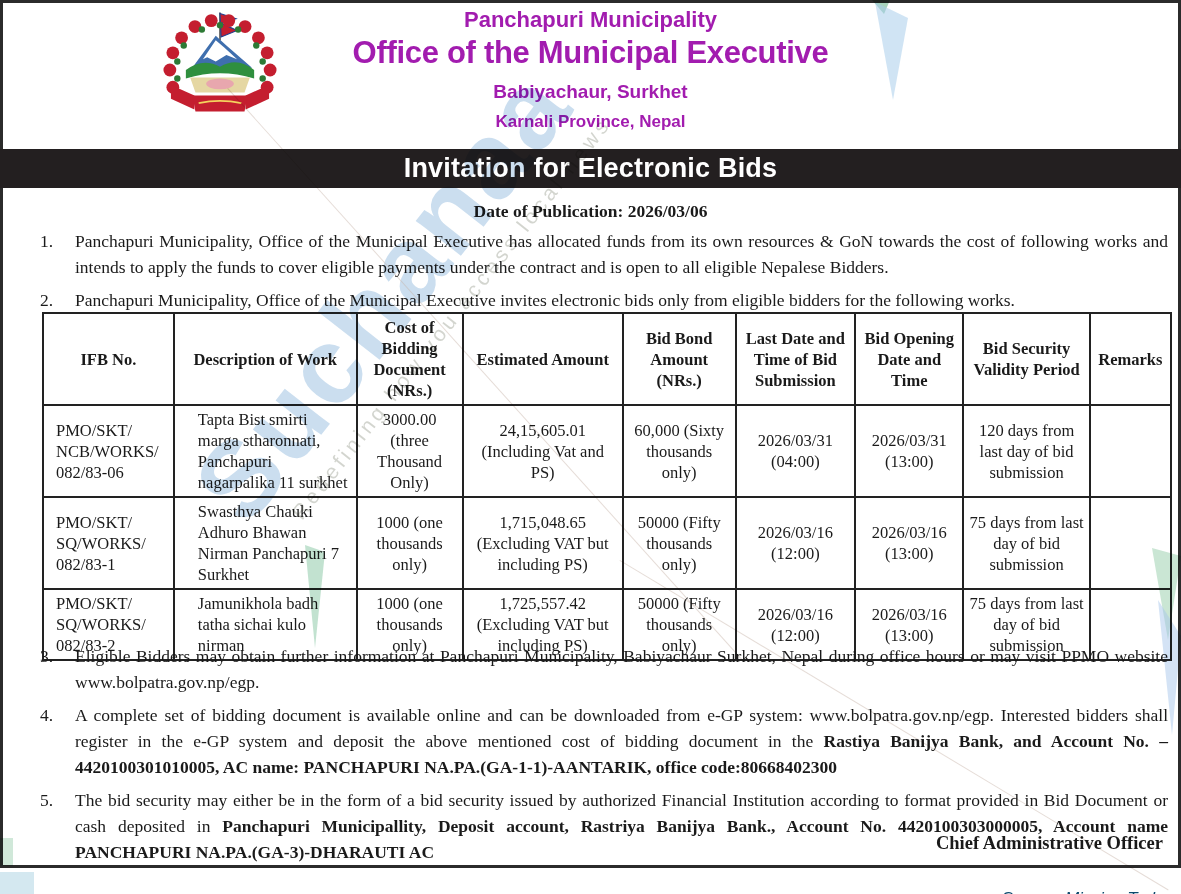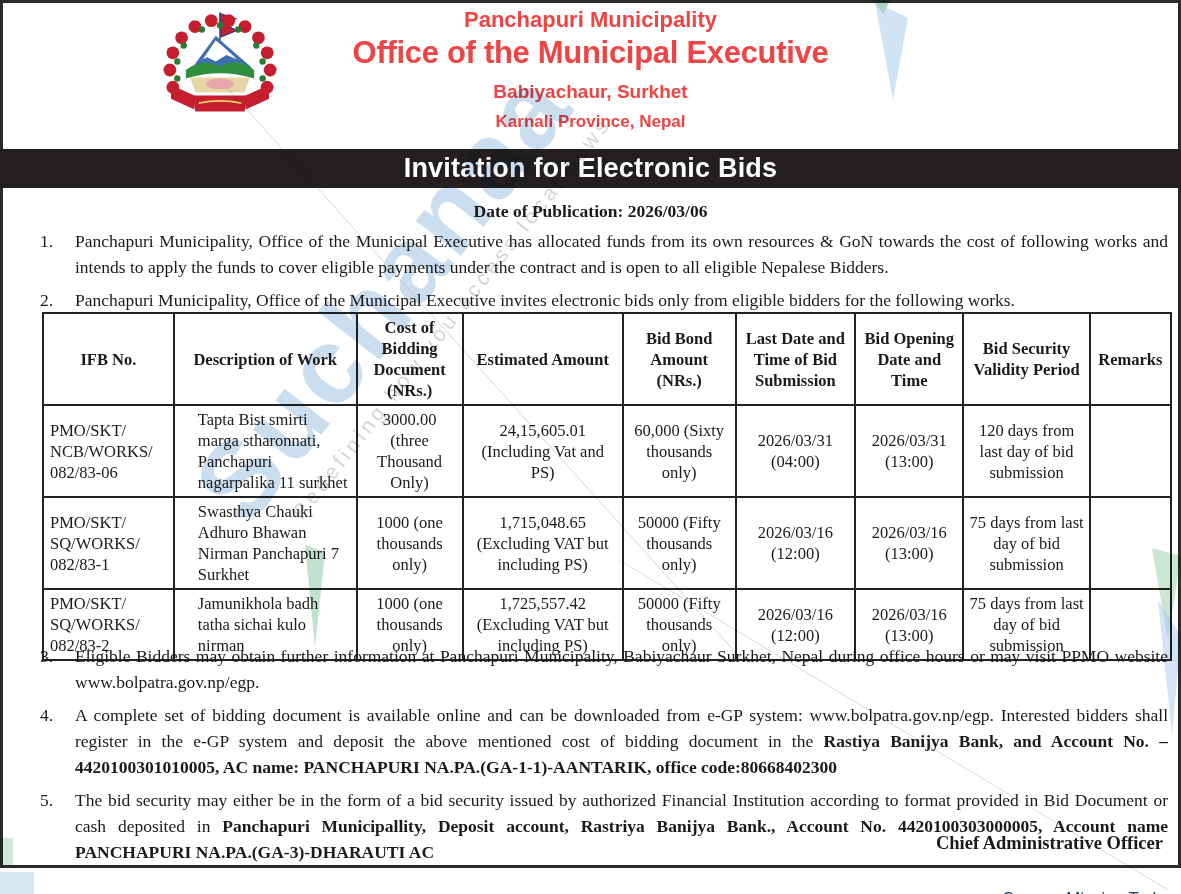--- a/index.html
+++ b/index.html
@@ -19,21 +19,21 @@
     position: absolute;
     left: 0; top: 0; right: 0; bottom: 26px;
     border: 3px solid #2b2b2b;
     z-index: 1;
     pointer-events: none;
   }
 
   
   .header { position: absolute; left: 0; top: 0; width: 100%; height: 141px; z-index: 2; }
   .emblem { position: absolute; left: 156px; top: 4px; width: 128px; height: 132px; }
-  .head-lines { position: absolute; left: 0; top: 6px; width: 100%; text-align: center; font-family: "Liberation Sans", sans-serif; font-weight: bold; color: #ef4444; }
+  .head-lines { position: absolute; left: 0; top: 6px; width: 100%; text-align: center; font-family: "Liberation Sans", sans-serif; font-weight: bold; color: #a21caf; }
   .head-municipality { font-size: 22px; line-height: 28px; }
   .head-office { font-size: 31px; line-height: 38px; letter-spacing: -0.3px; }
   .head-location { font-size: 19px; line-height: 30px; margin-top: 5px; }
   .head-province { font-size: 17px; line-height: 24px; margin-top: 3px; }
 
   
   .banner {
     position: absolute; left: 0; top: 149px; width: 100%; height: 39px;
     background: #231f20; z-index: 3;
     display: flex; align-items: center; justify-content: center;
@@ -62,21 +62,21 @@
     table-layout: fixed;
   }
   .bids-table th, .bids-table td {
     border: 2px solid #222222;
     vertical-align: middle;
     text-align: center;
     padding: 3px 4px;
   }
   .bids-table th { font-weight: bold; }
   .bids-table .cell-left { text-align: left; padding-left: 23px; }
-  .bids-table .cell-ifb { text-align: left; padding-left: 6px; white-space: pre-line; }
+  .bids-table .cell-ifb { text-align: left; padding-left: 12px; white-space: pre-line; }
   .row-h { height: 86px; }
   .row-1 { height: 88px; }
   .row-2 { height: 86px; }
   .row-3 { height: 68px; }
   .col-c1 { width: 11.6%; } .col-c2 { width: 16.2%; } .col-c3 { width: 9.4%; }
   .col-c4 { width: 14.2%; } .col-c5 { width: 10.0%; } .col-c6 { width: 10.6%; }
   .col-c7 { width: 9.6%; }  .col-c8 { width: 11.2%; } .col-c9 { width: 7.2%; }
 
   
   .signature {

